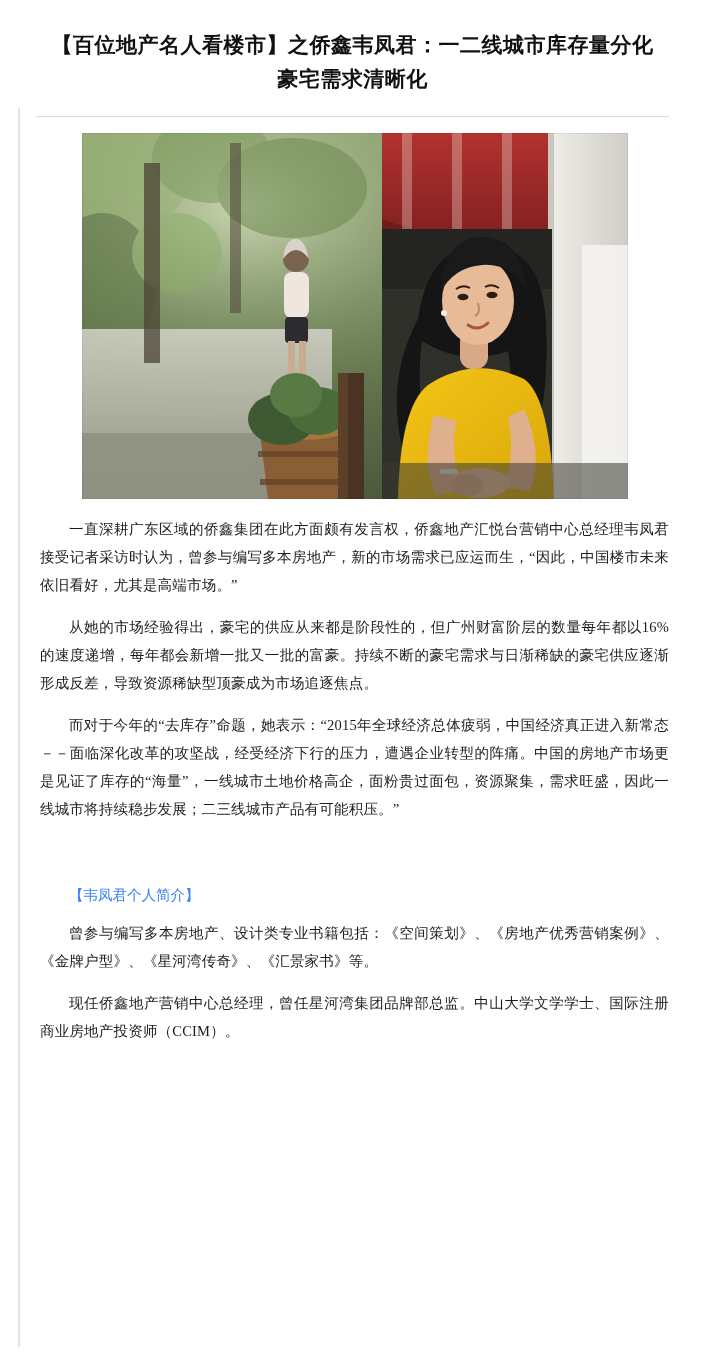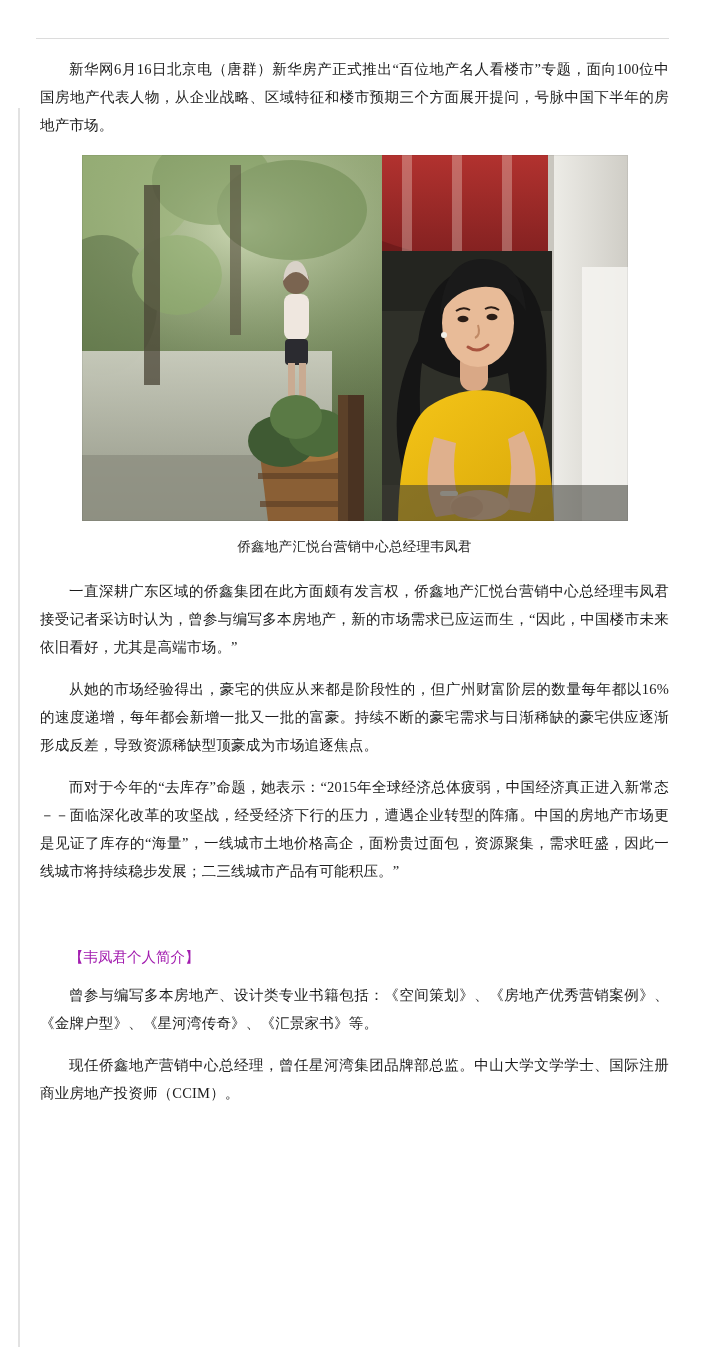--- a/index.html
+++ b/index.html
@@ -78,41 +78,41 @@
     line-height: 24px;
     color: #222;
     text-align: center;
     margin-top: 14px;
     margin-bottom: 8px;
     letter-spacing: 0.3px;
   }
   .section-head {
     font-size: 14.5px;
     line-height: 28px;
-    color: #a21caf;
+    color: #3b82f6;
     margin: 26px 0 10px 0;
     text-indent: 2em;
     font-weight: normal;
   }
   .spacer-small { height: 10px; }
   .spacer-mid { height: 18px; }
 </style>
 </head>
 <body>
 
 <div class="page">
 
   <div class="left-rule"></div>
 
+  <h1 class="article-title">【百位地产名人看楼市】之侨鑫韦凤君：一二线城市库存量分化  豪宅需求清晰化</h1>
 
   <div class="title-divider"></div>
 
   <div class="body-col">
 
-    <p class="para">新华网6月16日北京电（唐群）新华房产正式推出“百位地产名人看楼市”专题，面向100位中国房地产代表人物，从企业战略、区域特征和楼市预期三个方面展开提问，号脉中国下半年的房地产市场。</p>
 
     <div class="figure">
       <div class="photo">
         <svg width="546" height="366" viewBox="0 0 546 366" xmlns="http://www.w3.org/2000/svg" role="img" aria-label="photo">
           <defs>
             <linearGradient id="bgGreen" x1="0" y1="0" x2="0" y2="1">
               <stop offset="0%" stop-color="#8aa06a"></stop>
               <stop offset="45%" stop-color="#6f8456"></stop>
               <stop offset="100%" stop-color="#4d5a3d"></stop>
             </linearGradient>
@@ -259,21 +259,20 @@
             <path d="M386 192 q10 7 20 -2" stroke="#a8543f" stroke-width="3" fill="none" stroke-linecap="round"></path>
 
             <circle cx="362" cy="180" r="3" fill="#f2efe7"></circle>
           </g>
 
           <rect x="300" y="330" width="246" height="36" fill="#3a3b33" opacity="0.55"></rect>
 
           <rect x="0" y="0" width="546" height="366" fill="none" stroke="#000" stroke-opacity="0.06" stroke-width="2"></rect>
         </svg>
       </div>
-      <div class="caption">侨鑫地产汇悦台营销中心总经理韦凤君</div>
     </div>
 
     <div class="spacer-small"></div>
 
     <p class="para">一直深耕广东区域的侨鑫集团在此方面颇有发言权，侨鑫地产汇悦台营销中心总经理韦凤君接受记者采访时认为，曾参与编写多本房地产，新的市场需求已应运而生，“因此，中国楼市未来依旧看好，尤其是高端市场。”</p>
     <p class="para">从她的市场经验得出，豪宅的供应从来都是阶段性的，但广州财富阶层的数量每年都以16%的速度递增，每年都会新增一批又一批的富豪。持续不断的豪宅需求与日渐稀缺的豪宅供应逐渐形成反差，导致资源稀缺型顶豪成为市场追逐焦点。</p>
     <p class="para">而对于今年的“去库存”命题，她表示：“2015年全球经济总体疲弱，中国经济真正进入新常态－－面临深化改革的攻坚战，经受经济下行的压力，遭遇企业转型的阵痛。中国的房地产市场更是见证了库存的“海量”，一线城市土地价格高企，面粉贵过面包，资源聚集，需求旺盛，因此一线城市将持续稳步发展；二三线城市产品有可能积压。”</p>
 
     <div class="spacer-mid"></div>
 

